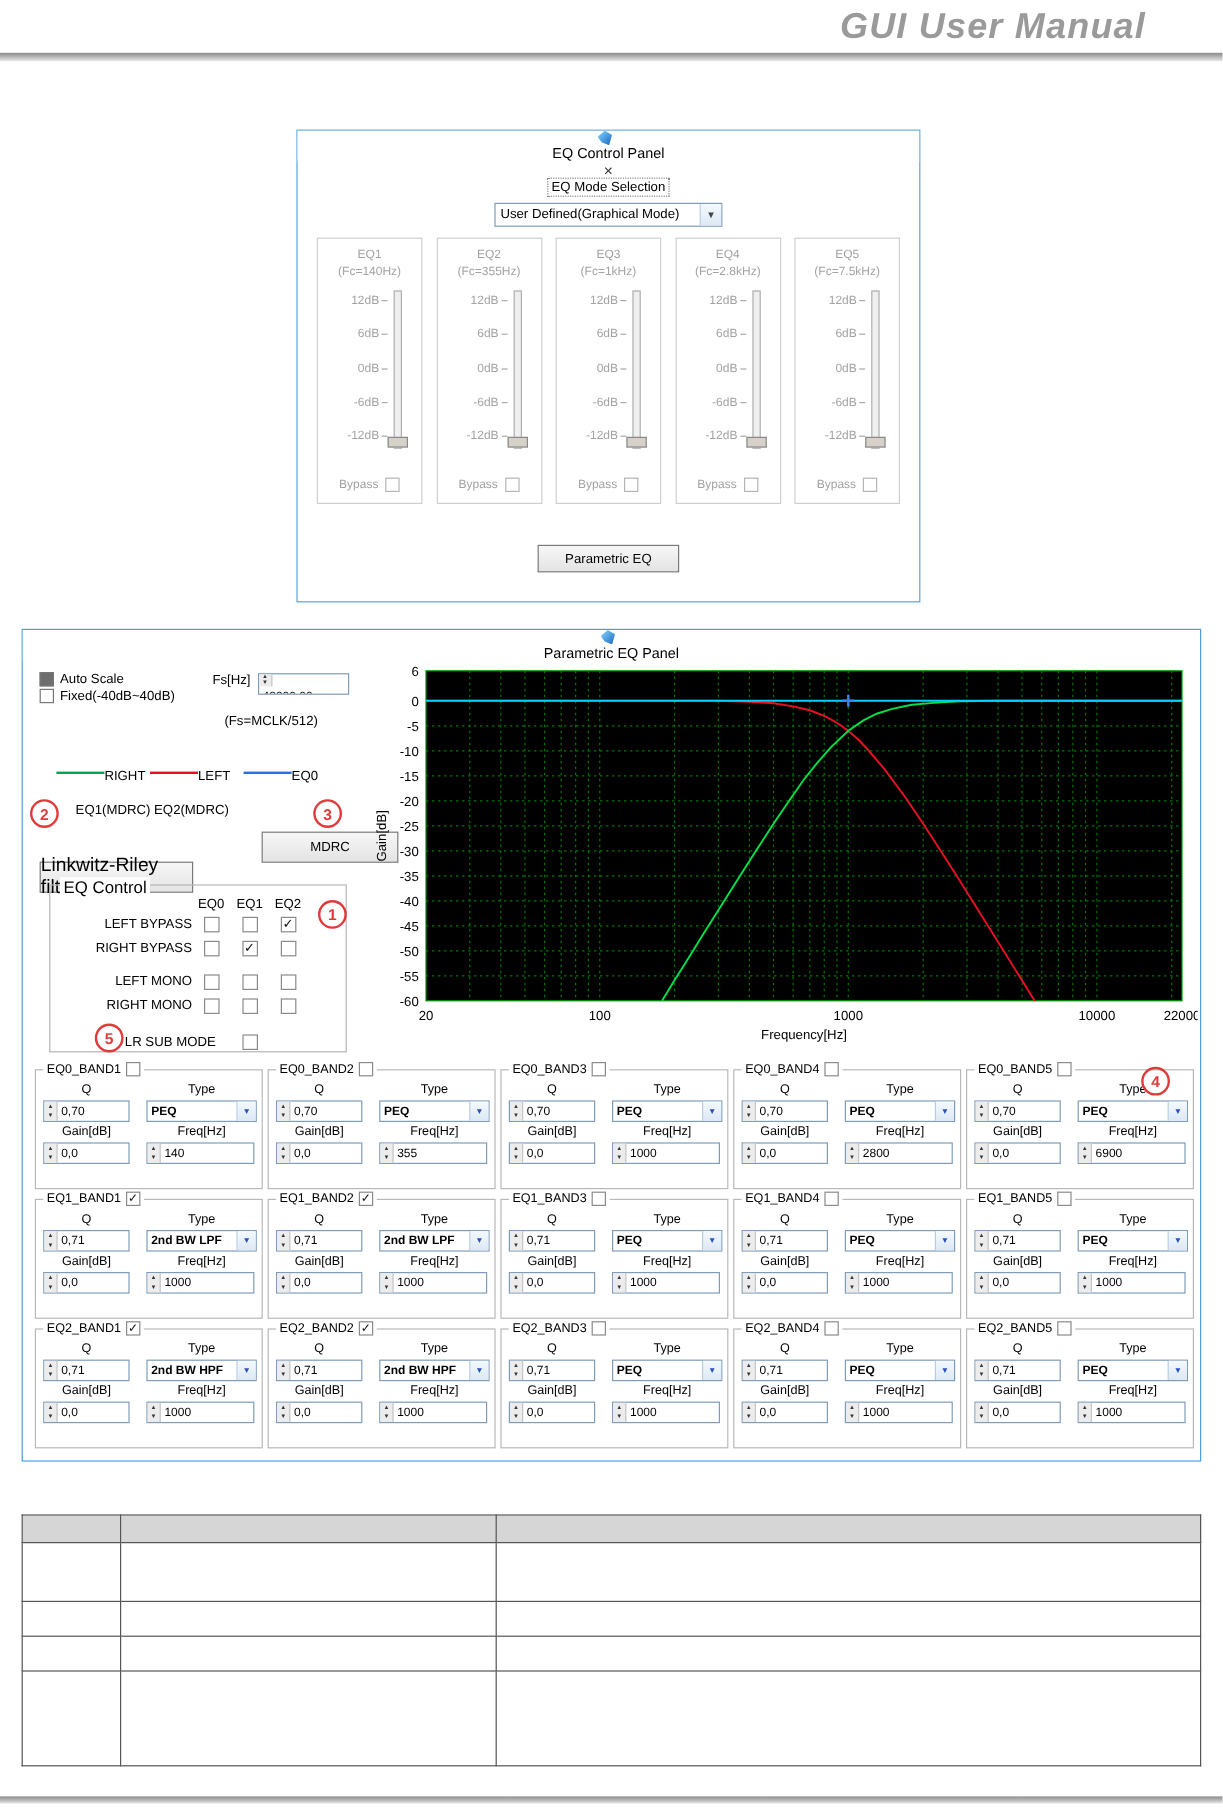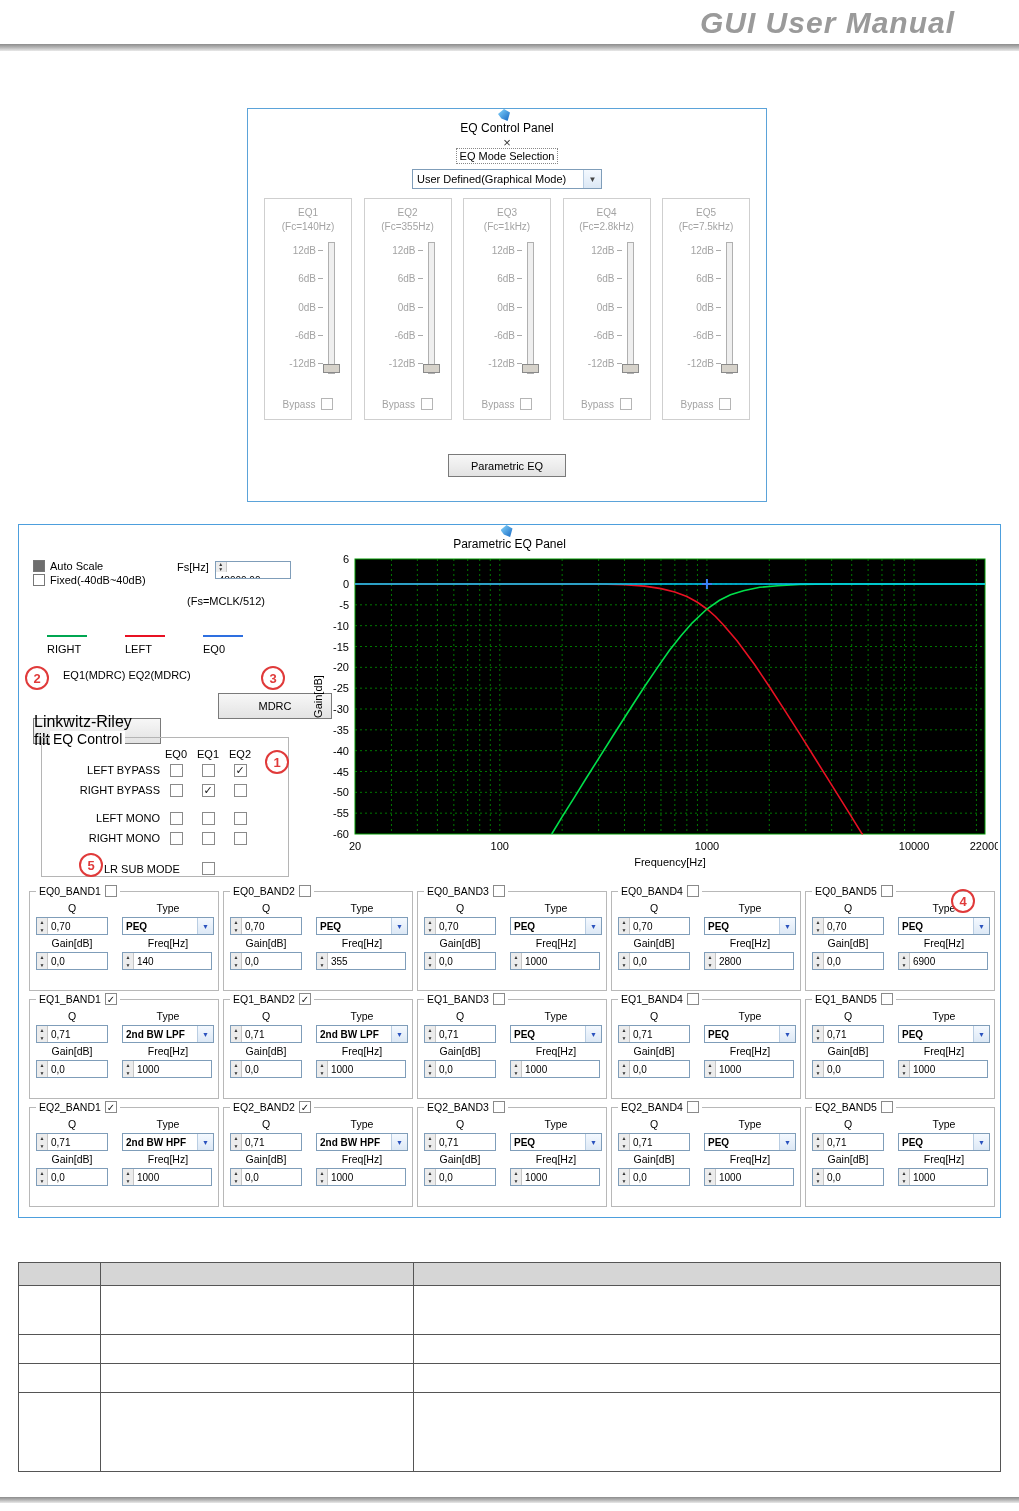--- a/index.html
+++ b/index.html
@@ -51,21 +51,21 @@
 
   
   .abs{position:absolute;}
   #scale-box{left:14px;top:8px;font-size:11px;text-align:center;}
   .scale-row{display:flex;align-items:center;gap:5px;height:14px;}
   .scale-sq{width:10px;height:10px;border:1px solid #777;background:#fff;}
   .scale-sq.sel{background:#6e6e6e;}
   #fs-row{left:158px;top:10px;display:flex;gap:6px;font-size:11px;}
   #fs-note{left:168px;top:44px;font-size:11px;}
   #legend{left:28px;top:84px;display:flex;}
-  .legend-item{width:78px;display:flex;flex-direction:column;}
+  .legend-item{width:78px;display:flex;flex-direction:row;align-items:center;}
   .legend-line{width:40px;height:2px;}
   .legend-label{margin-top:6px;font-size:11px;}
   #legend-sub{left:44px;top:118px;font-size:11px;}
   #filters-btn-row{left:14px;top:142px;display:flex;gap:16px;}
   .lr-btn{width:128px;height:26px;font-size:16px;margin-top:25px;}
   .mdrc-btn{width:114px;height:26px;margin-left:41px;}
 
   .groupbox{border:1px solid #b5b5b5;position:relative;box-sizing:border-box;}
   .gb-title{position:absolute;top:-7px;left:8px;background:#fff;padding:0 3px;font-size:14px;}
   #eqc-group{left:22px;top:186px;width:248px;height:140px;}

